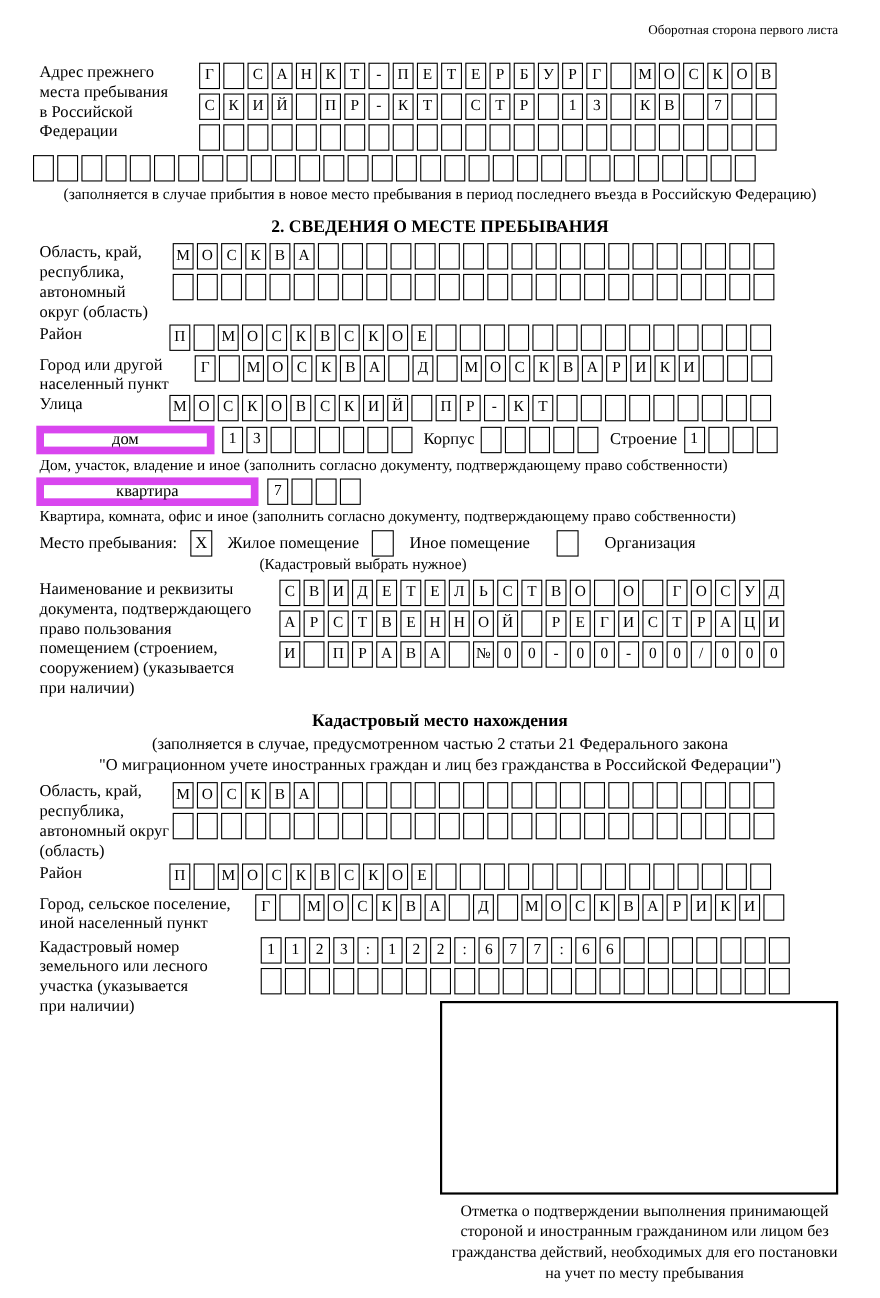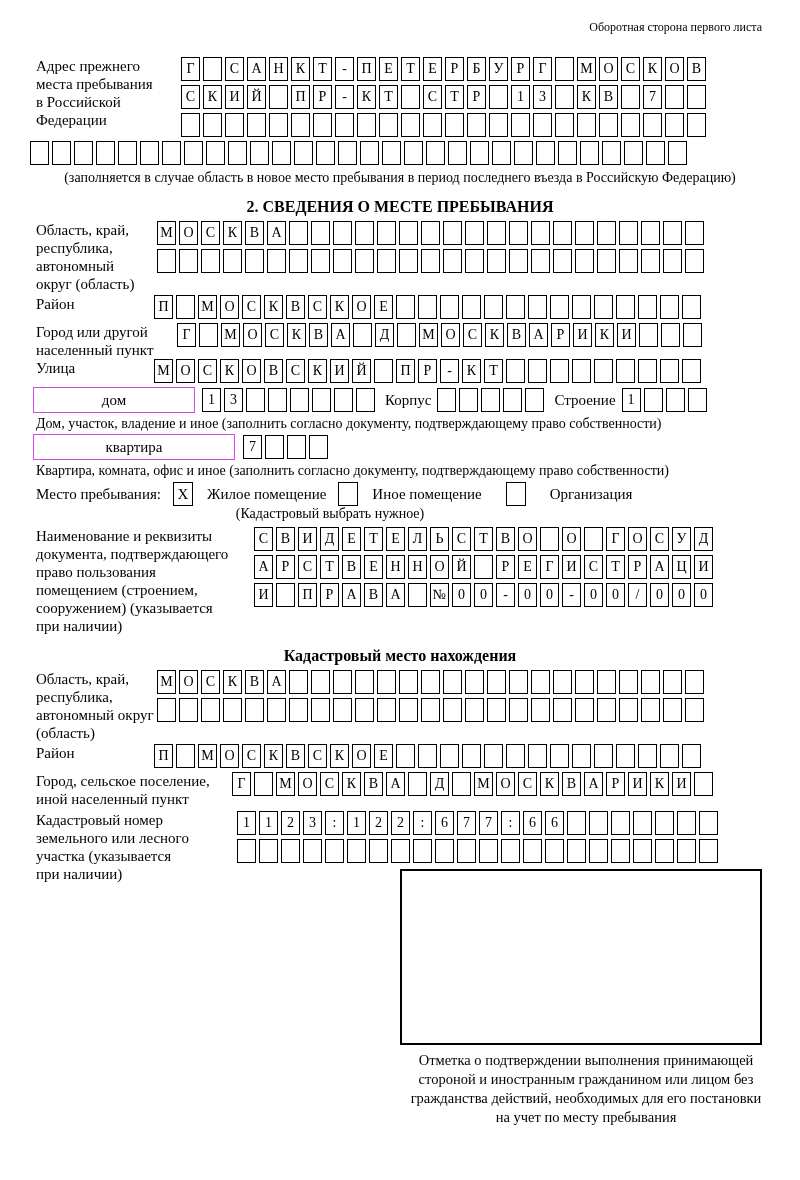--- a/index.html
+++ b/index.html
@@ -32,21 +32,21 @@
   }
   .caption { font-size:14px; line-height:17px; }
   .center { text-align:center; }
   .title { font-size:16px; font-weight:bold; text-align:center; }
 
   .mt2{margin-top:2px;} .mt3{margin-top:3px;} .mt4{margin-top:4px;}
   .mt5{margin-top:5px;} .mt6{margin-top:12px;} .mt22{margin-top:22px;}
 
   .domrow { display:flex; align-items:center; margin-left:3px; }
   .widebox {
-    border:1px solid #d946ef; height:26px; display:flex;
+    border:7px solid #d946ef; height:26px; display:flex;
     align-items:center; justify-content:center; font-size:15px; flex:0 0 auto;
   }
   .wb162{width:162px; margin-right:7px;}
   .wb202{width:202px; margin-right:8px;}
   .inline-label { font-size:15px; margin:0 6px 0 10px; }
 
   .mestorow { display:flex; align-items:center; font-size:15px; padding-left:6px; }
   .checkbox {
     width:20px; height:24px; border:1px solid #000; display:inline-flex;
     align-items:center; justify-content:center; font-size:15px; flex:0 0 auto;
@@ -185,21 +185,21 @@
       <span class="cell"></span>
       <span class="cell"></span>
       <span class="cell"></span>
       <span class="cell"></span>
       <span class="cell"></span>
       <span class="cell"></span>
       <span class="cell"></span>
       <span class="cell"></span>
       <span class="cell"></span>
     </div>
-  <div class="caption center mt4">(заполняется в случае область в новое место пребывания в период последнего въезда в Российскую Федерацию)</div>
+  <div class="caption center mt4">(заполняется в случае прибытия в новое место пребывания в период последнего въезда в Российскую Федерацию)</div>
 
   <div class="title mt6">2. СВЕДЕНИЯ О МЕСТЕ ПРЕБЫВАНИЯ</div>
 
   <div class="frow mt5">
     <div class="label w127">Область, край,
 республика,
 автономный
 округ (область)</div>
     <div class="rows">
       <div class="cells">
@@ -482,20 +482,22 @@
           <span class="cell">0</span>
           <span class="cell">/</span>
           <span class="cell">0</span>
           <span class="cell">0</span>
           <span class="cell">0</span>
         </div>
     </div>
   </div>
 
   <div class="title mt6">Кадастровый место нахождения</div>
+  <div class="factnote mt3">(заполняется в случае, предусмотренном частью 2 статьи 21 Федерального закона
+"О миграционном учете иностранных граждан и лиц без гражданства в Российской Федерации")</div>
 
   <div class="frow mt5">
     <div class="label w127">Область, край,
 республика,
 автономный округ
 (область)</div>
     <div class="rows">
       <div class="cells">
           <span class="cell">М</span>
           <span class="cell">О</span>

